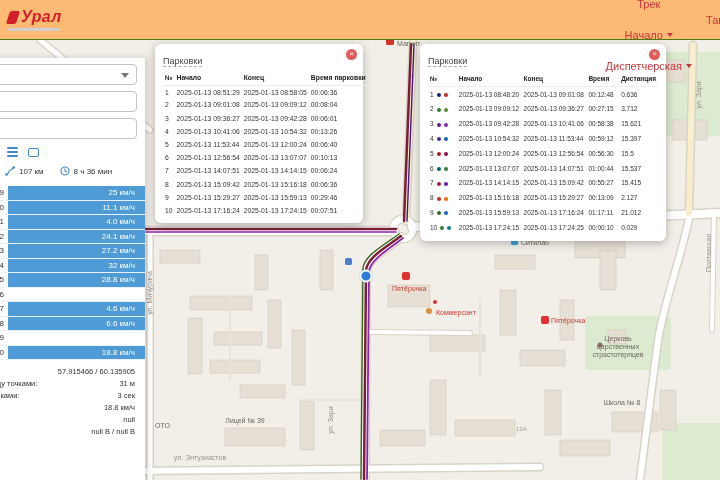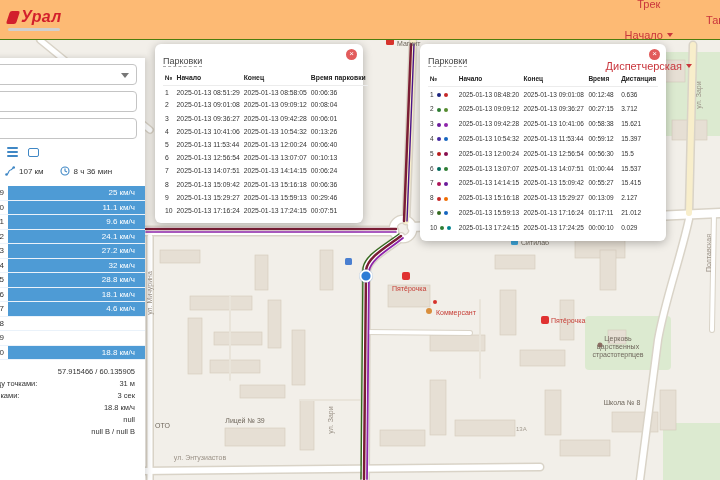--- a/index.html
+++ b/index.html
@@ -291,48 +291,48 @@
       <div class="sb-row">
           <div class="sb-num">9</div>
           <div class="sb-speed">25 км/ч</div>
         </div>
       <div class="sb-row">
           <div class="sb-num">10</div>
           <div class="sb-speed">11.1 км/ч</div>
         </div>
       <div class="sb-row">
           <div class="sb-num">11</div>
-          <div class="sb-speed">9.6 км/ч</div>
+          <div class="sb-speed">4.0 км/ч</div>
         </div>
       <div class="sb-row">
           <div class="sb-num">12</div>
           <div class="sb-speed">24.1 км/ч</div>
         </div>
       <div class="sb-row">
           <div class="sb-num">13</div>
           <div class="sb-speed">27.2 км/ч</div>
         </div>
       <div class="sb-row">
           <div class="sb-num">14</div>
           <div class="sb-speed">32 км/ч</div>
         </div>
       <div class="sb-row">
           <div class="sb-num">15</div>
           <div class="sb-speed">28.8 км/ч</div>
         </div>
       <div class="sb-row">
           <div class="sb-num">16</div>
-          <div class="sb-speed">18.1 км/ч</div>
         </div>
       <div class="sb-row">
           <div class="sb-num">17</div>
           <div class="sb-speed">4.6 км/ч</div>
         </div>
       <div class="sb-row">
           <div class="sb-num">18</div>
+          <div class="sb-speed">6.6 км/ч</div>
         </div>
       <div class="sb-row">
           <div class="sb-num">19</div>
         </div>
       <div class="sb-row">
           <div class="sb-num">20</div>
           <div class="sb-speed">18.8 км/ч</div>
         </div>
     </div>
 

